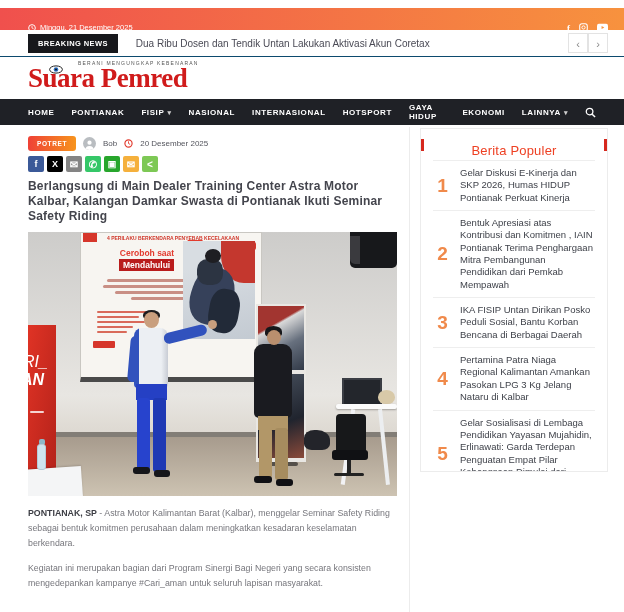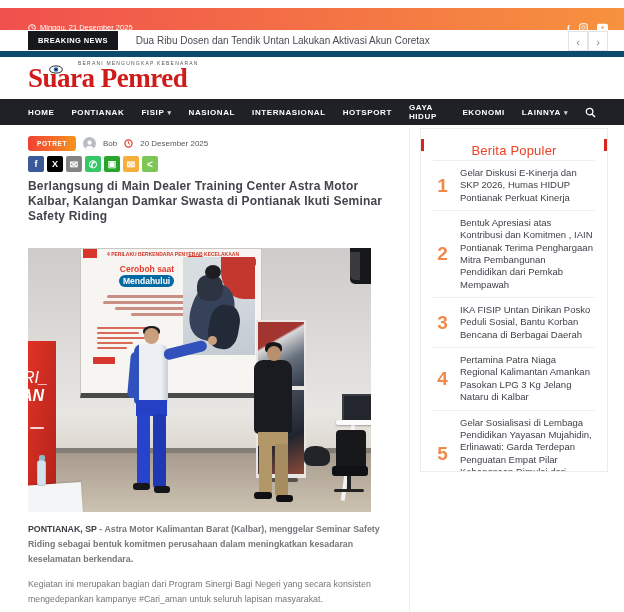--- a/index.html
+++ b/index.html
@@ -10,21 +10,21 @@
   .topbar{position:absolute;top:8px;left:0;right:0;height:22px;
           background:linear-gradient(90deg,#f0504d,#f7923e);
           display:flex;align-items:center;justify-content:space-between;
           padding:17px 16px 0 28px;box-sizing:border-box;color:#fff;}
   .tb-date{display:flex;align-items:center;gap:4px;font-size:7.5px;}
   .tb-social{display:flex;align-items:center;gap:9px;}
   .tb-social svg{display:block;}
 
   
   .breaking{position:absolute;top:30px;left:0;right:0;height:27px;background:#fff;
-            border-bottom:6px solid #0c4a6e;display:flex;align-items:center;
+            border-bottom:1px solid #0c4a6e;display:flex;align-items:center;
             padding:0 16px 0 28px;box-sizing:border-box;}
   .bn-badge{background:#17181c;color:#fff;font-size:7.5px;font-weight:bold;
             letter-spacing:.4px;padding:5px 10px;}
   .bn-text{font-size:10px;color:#4a4a55;margin-left:18px;flex:1;}
   .bn-nav{display:flex;}
   .bn-btn{width:20px;height:20px;border:1px solid #e3e3e3;background:#fff;color:#8a8a8a;
           font-size:11px;line-height:18px;text-align:center;cursor:pointer;}
 
   
   .masthead{position:absolute;top:57px;left:28px;width:300px;height:42px;text-decoration:underline;}
@@ -59,39 +59,39 @@
   .sb-fb{background:#3b5998;} .sb-x{background:#000;} .sb-em{background:#848484;font-size:10px;}
   .sb-wa{background:#35c768;font-size:10px;} .sb-ln{background:#27a62c;font-size:9px;}
   .sb-sm{background:#f5b03c;font-size:10px;} .sb-sh{background:#7dc855;font-size:10px;}
 
   
   .title{margin:7px 0 0 0;font-size:12px;line-height:1.27;color:#44454d;font-weight:bold;
          letter-spacing:.2px;}
 
   
   .para{font-size:8.8px;line-height:1.72;color:#76767c;margin:10px 10px 0 0;}
-  .para.first{font-weight:bold;}
+  .para.first{}
   .para strong{color:#3c3d44;}
 
   
-  .photo{position:relative;margin-top:23px;width:343px;height:264px;overflow:hidden;
+  .photo{position:relative;margin-top:7px;width:369px;height:264px;overflow:hidden;
          background:linear-gradient(180deg,#cdccca,#e8e6e2 62%,#dcd7cf 78%);}
   .photo *{position:absolute;}
   .ph-floor{left:0;right:0;top:205px;bottom:0;background:linear-gradient(180deg,#a79b8d,#cdc3b2);}
   .ph-baseboard{left:0;right:0;top:200px;height:5px;background:#827d76;}
   .ph-screen{left:52px;top:0;width:182px;height:150px;background:#f7f5f1;
              border:1px solid #c9c7c2;border-bottom:5px solid #4a4a4a;box-sizing:border-box;}
   .sl-hdr{left:22px;top:2px;width:140px;font-size:5px;color:#d0372b;font-weight:bold;
           text-align:center;white-space:nowrap;overflow:hidden;}
   .sl-tag{left:2px;top:0;width:14px;height:9px;background:#d6362b;}
   .sl-honda{right:5px;top:9px;width:11px;height:8px;background:#d6362b;border-radius:2px;}
   .sl-t1{left:26px;top:15px;width:80px;text-align:center;font-size:8.5px;font-weight:bold;
          color:#e23b2e;}
-  .sl-t2{left:38px;top:26px;background:#0369a1;color:#fff;font-size:8.5px;font-weight:bold;
-         padding:1px 4px;border-radius:6px;}
+  .sl-t2{left:38px;top:26px;background:#b91c1c;color:#fff;font-size:8.5px;font-weight:bold;
+         padding:1px 4px;}
   .sl-5{left:104px;top:0px;font-size:36px;font-weight:bold;color:#e23b2e;}
   .sl-line{background:#c98f85;border-radius:2px;height:3px;}
   .sl-bl{background:#d96a5a;border-radius:2px;height:2.5px;}
   .sl-btn{left:12px;top:108px;width:22px;height:7px;background:#d6362b;border-radius:1px;}
   .sl-moto{right:6px;top:8px;width:72px;height:98px;
            background:linear-gradient(165deg,#d8dde2 25%,#c3cad2);overflow:hidden;}
   .moto-car{right:-4px;top:-4px;width:38px;height:46px;background:#c4372e;
             border-radius:0 0 0 60%;}
   .moto-body{left:8px;top:26px;width:42px;height:58px;background:#36415a;border-radius:45%;
              transform:rotate(18deg);}

